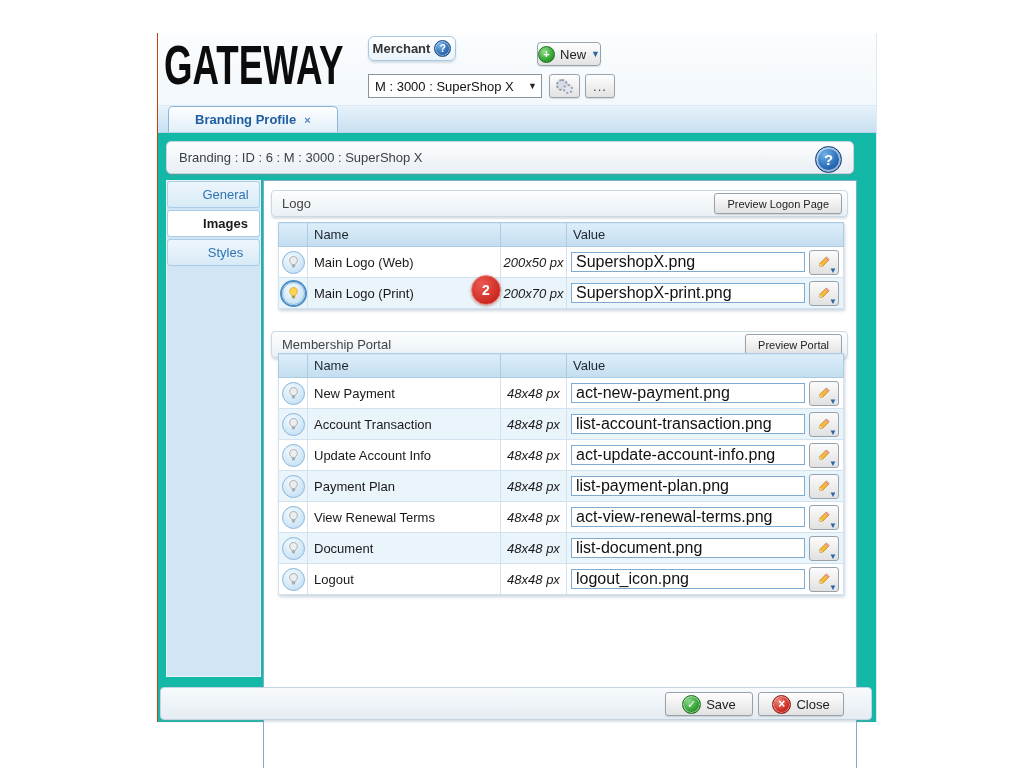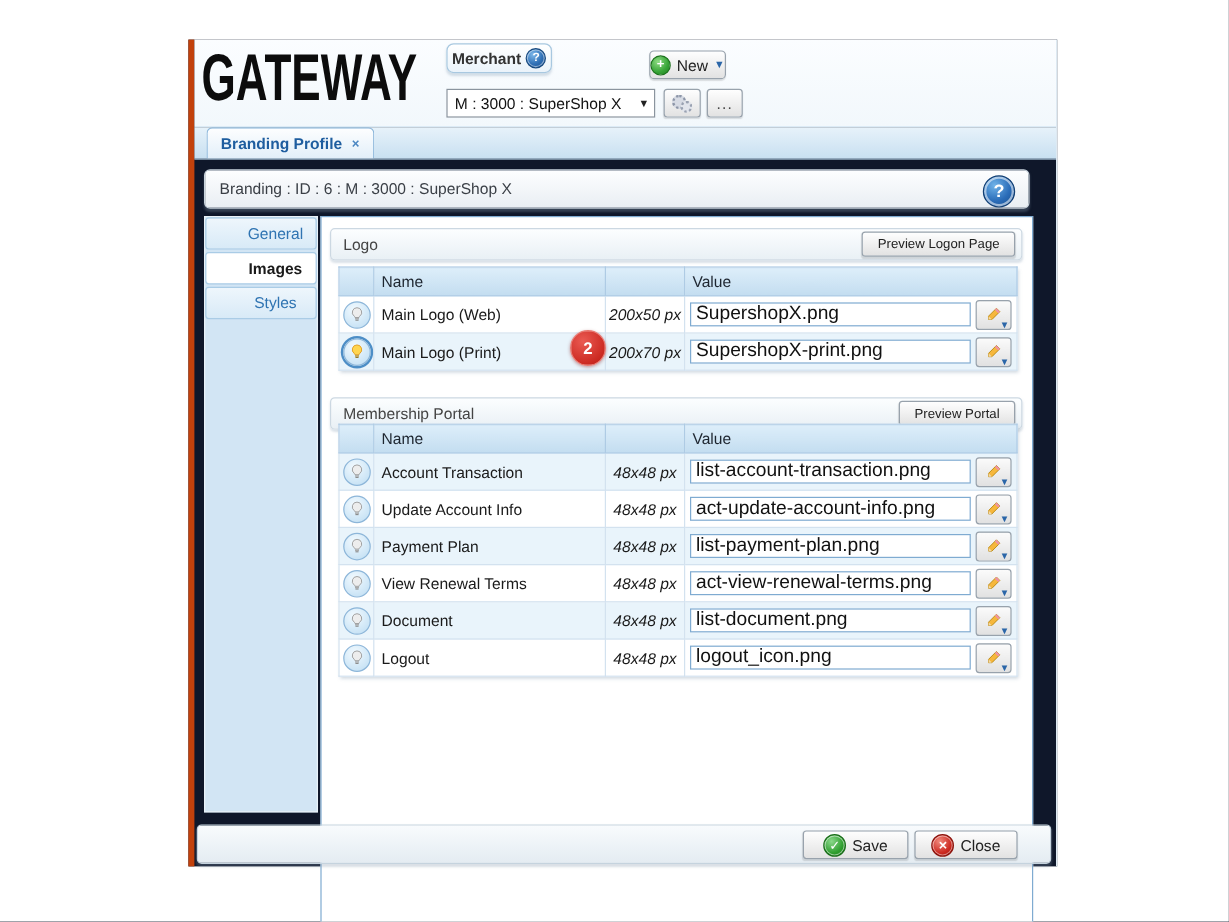--- a/index.html
+++ b/index.html
@@ -1,17 +1,17 @@
 <!DOCTYPE html>
 <html><head>
 <meta charset="utf-8">
 <style>
   html,body{margin:0;padding:0;}
   body{width:1024px;height:768px;background:#ffffff;font-family:"Liberation Sans",sans-serif;position:relative;overflow:hidden;}
-  #app{position:absolute;left:157px;top:33px;width:718px;height:689px;background:#0f172a;border-left:5px solid #c2410c;border-right:1px solid #dde9f2;}
+  #app{position:absolute;left:157px;top:33px;width:718px;height:689px;background:#14b8a6;border-left:1px solid #c2410c;border-right:1px solid #dde9f2;}
 
   
   .header{position:absolute;left:0;top:0;width:100%;height:72px;background:linear-gradient(#fbfdff,#f2f8fc);}
   .logo{position:absolute;left:6px;top:2px;font-size:54px;line-height:58px;font-weight:bold;color:#0c0c0c;transform:scale(.68,1.02);transform-origin:0 0;letter-spacing:0px;}
   .merch{position:absolute;left:210px;top:3px;width:86px;height:23px;background:linear-gradient(#ffffff,#eaf3fa);border:1px solid #a8c8e0;border-radius:6px;display:flex;align-items:center;justify-content:center;gap:4px;font-weight:bold;font-size:13px;color:#333;box-shadow:0 2px 2px rgba(100,130,160,.25);}
   .help-sm{width:15px;height:15px;border-radius:50%;background:radial-gradient(circle at 35% 30%,#7db8ea,#2f6fb5 55%,#1c518f);color:#fff;font-size:10px;font-weight:bold;display:flex;align-items:center;justify-content:center;border:1px solid #17497f;box-shadow:inset 0 0 0 1px rgba(255,255,255,.45);}
   .btn{display:flex;align-items:center;justify-content:center;gap:5px;background:linear-gradient(#fefefe,#e2e2e2);border:1px solid #98a2ac;border-radius:3px;font-size:13px;color:#222;box-shadow:0 1px 1px rgba(0,0,0,.12);box-sizing:border-box;cursor:pointer;}
   .new-btn{position:absolute;left:379px;top:9px;width:64px;height:24px;border-radius:4px;}
   .plus-ic{width:15px;height:15px;border-radius:50%;background:radial-gradient(circle at 35% 30%,#8fdc84,#37a437 60%,#1f7d1f);color:#fff;font-weight:bold;font-size:11px;line-height:15px;display:flex;align-items:center;justify-content:center;border:1px solid #1d731d;}
   .caret{color:#2b66a8;font-size:9px;}
@@ -19,21 +19,21 @@
   .selwrap select{width:100%;height:100%;border:1px solid #8a949e;background:#fff;font-size:13px;padding:0 18px 0 6px;appearance:none;-webkit-appearance:none;border-radius:0;color:#111;font-family:inherit;}
   .sel-arrow{position:absolute;right:5px;top:7px;font-size:9px;color:#222;pointer-events:none;}
   .gear-btn{position:absolute;left:391px;top:41px;width:31px;height:24px;}
   .more-btn{position:absolute;left:427px;top:41px;width:30px;height:24px;color:#444;letter-spacing:1px;}
   .gears{position:relative;width:17px;height:16px;}
   .gear1{position:absolute;left:0;top:1px;width:8px;height:8px;border-radius:50%;border:2px dotted #8d96a8;background:#d7dbe4;}
   .gear2{position:absolute;left:7px;top:6px;width:6px;height:6px;border-radius:50%;border:2px dotted #9aa2b2;background:#e2e5ec;}
 
   
   .tabbar{position:absolute;left:0;top:72px;width:100%;height:28px;background:linear-gradient(#e7f2fa,#c8e0f1);border-top:1px solid #dcebf6;border-bottom:1px solid #b8d4ea;box-sizing:border-box;}
-  .tab{position:absolute;left:10px;bottom:0;height:25px;padding:0 11px;background:linear-gradient(#fdfeff,#e2eff9);border:1px solid #8cb6da;border-bottom:none;border-radius:5px 5px 0 0;display:flex;align-items:center;gap:8px;font-size:13px;font-weight:bold;color:#1e5d9f;cursor:pointer;}
+  .tab{position:absolute;left:10px;bottom:0;height:25px;padding:0 26px;background:linear-gradient(#fdfeff,#e2eff9);border:1px solid #8cb6da;border-bottom:none;border-radius:5px 5px 0 0;display:flex;align-items:center;gap:8px;font-size:13px;font-weight:bold;color:#1e5d9f;cursor:pointer;}
   .tab-close{color:#4a86c2;font-size:11px;font-weight:bold;cursor:pointer;}
 
   
   .crumb{position:absolute;left:8px;top:108px;width:688px;height:33px;background:linear-gradient(#fdfeff,#e9eef3);border:1px solid #c9d4dd;border-radius:5px;box-shadow:0 2px 2px rgba(120,140,160,.35);display:flex;align-items:center;padding:0 12px;font-size:13px;color:#3a3f46;box-sizing:border-box;}
   .help-lg{position:absolute;right:11px;top:4px;width:25px;height:25px;border-radius:50%;background:radial-gradient(circle at 35% 30%,#6fb2e8,#2a6cb8 55%,#174b87);color:#fff;font-size:15px;font-weight:bold;display:flex;align-items:center;justify-content:center;border:1px solid #123f73;box-shadow:inset 0 0 0 2px rgba(255,255,255,.55);cursor:pointer;}
 
   
   .sidebar{position:absolute;left:8px;top:147px;width:95px;height:497px;background:#d2e5f4;border:1px solid #e9f2f9;box-sizing:border-box;}
   .side-tab{height:27px;margin-bottom:2px;background:linear-gradient(#eef6fc,#d8eaf7);border:1px solid #aacce6;display:flex;align-items:center;justify-content:center;font-size:13px;color:#2f74b2;border-radius:3px;box-sizing:border-box;cursor:pointer;padding-left:24px;}
   .side-tab.active{background:#fff;color:#1a1a1a;font-weight:bold;}
@@ -210,20 +210,46 @@
         </colgroup>
       <thead>
         <tr>
           <th></th>
           <th>Name</th>
           <th></th>
           <th>Value</th>
         </tr>
       </thead>
       <tbody>
+        <tr>
+          <td>
+              <span class="bulbwrap">
+                <svg width="13" height="14" viewBox="0 0 14 14">
+                  <path d="M7 1a4.2 4.2 0 0 0-2.5 7.6c.4.3.7.8.7 1.2h3.6c0-.4.3-.9.7-1.2A4.2 4.2 0 0 0 7 1z" fill="#ededed" stroke="#999" stroke-width="0.8"></path>
+                  <rect x="5.2" y="10.3" width="3.6" height="1.2" fill="#aaa"></rect>
+                  <rect x="5.6" y="11.7" width="2.8" height="1" fill="#888"></rect>
+                </svg>
+              </span>
+            </td>
+          <td class="c-name">New Payment</td>
+          <td class="c-size">48x48 px</td>
+          <td>
+              <div class="valwrap">
+            <input class="val-input" value="act-new-payment.png" style="">
+            <span class="edit-btn">
+                  <svg width="15" height="15" viewBox="0 0 16 16">
+                    <path d="M10 2 L13 5 L6 12 L3 12 L3 9 Z" fill="#f6b73c" stroke="#b8860b" stroke-width="0.8"></path>
+                    <path d="M10 2 L13 5 L11.6 6.4 L8.6 3.4 Z" fill="#ee92a8"></path>
+                    <path d="M3 9 L6 12 L3 12 Z" fill="#f3d9a8"></path>
+                  </svg>
+                  <span class="edit-caret">▼</span>
+                </span>
+          </div>
+            </td>
+        </tr>
         <tr class="alt">
           <td>
               <span class="bulbwrap">
                 <svg width="13" height="14" viewBox="0 0 14 14">
                   <path d="M7 1a4.2 4.2 0 0 0-2.5 7.6c.4.3.7.8.7 1.2h3.6c0-.4.3-.9.7-1.2A4.2 4.2 0 0 0 7 1z" fill="#ededed" stroke="#999" stroke-width="0.8"></path>
                   <rect x="5.2" y="10.3" width="3.6" height="1.2" fill="#aaa"></rect>
                   <rect x="5.6" y="11.7" width="2.8" height="1" fill="#888"></rect>
                 </svg>
               </span>
             </td>

